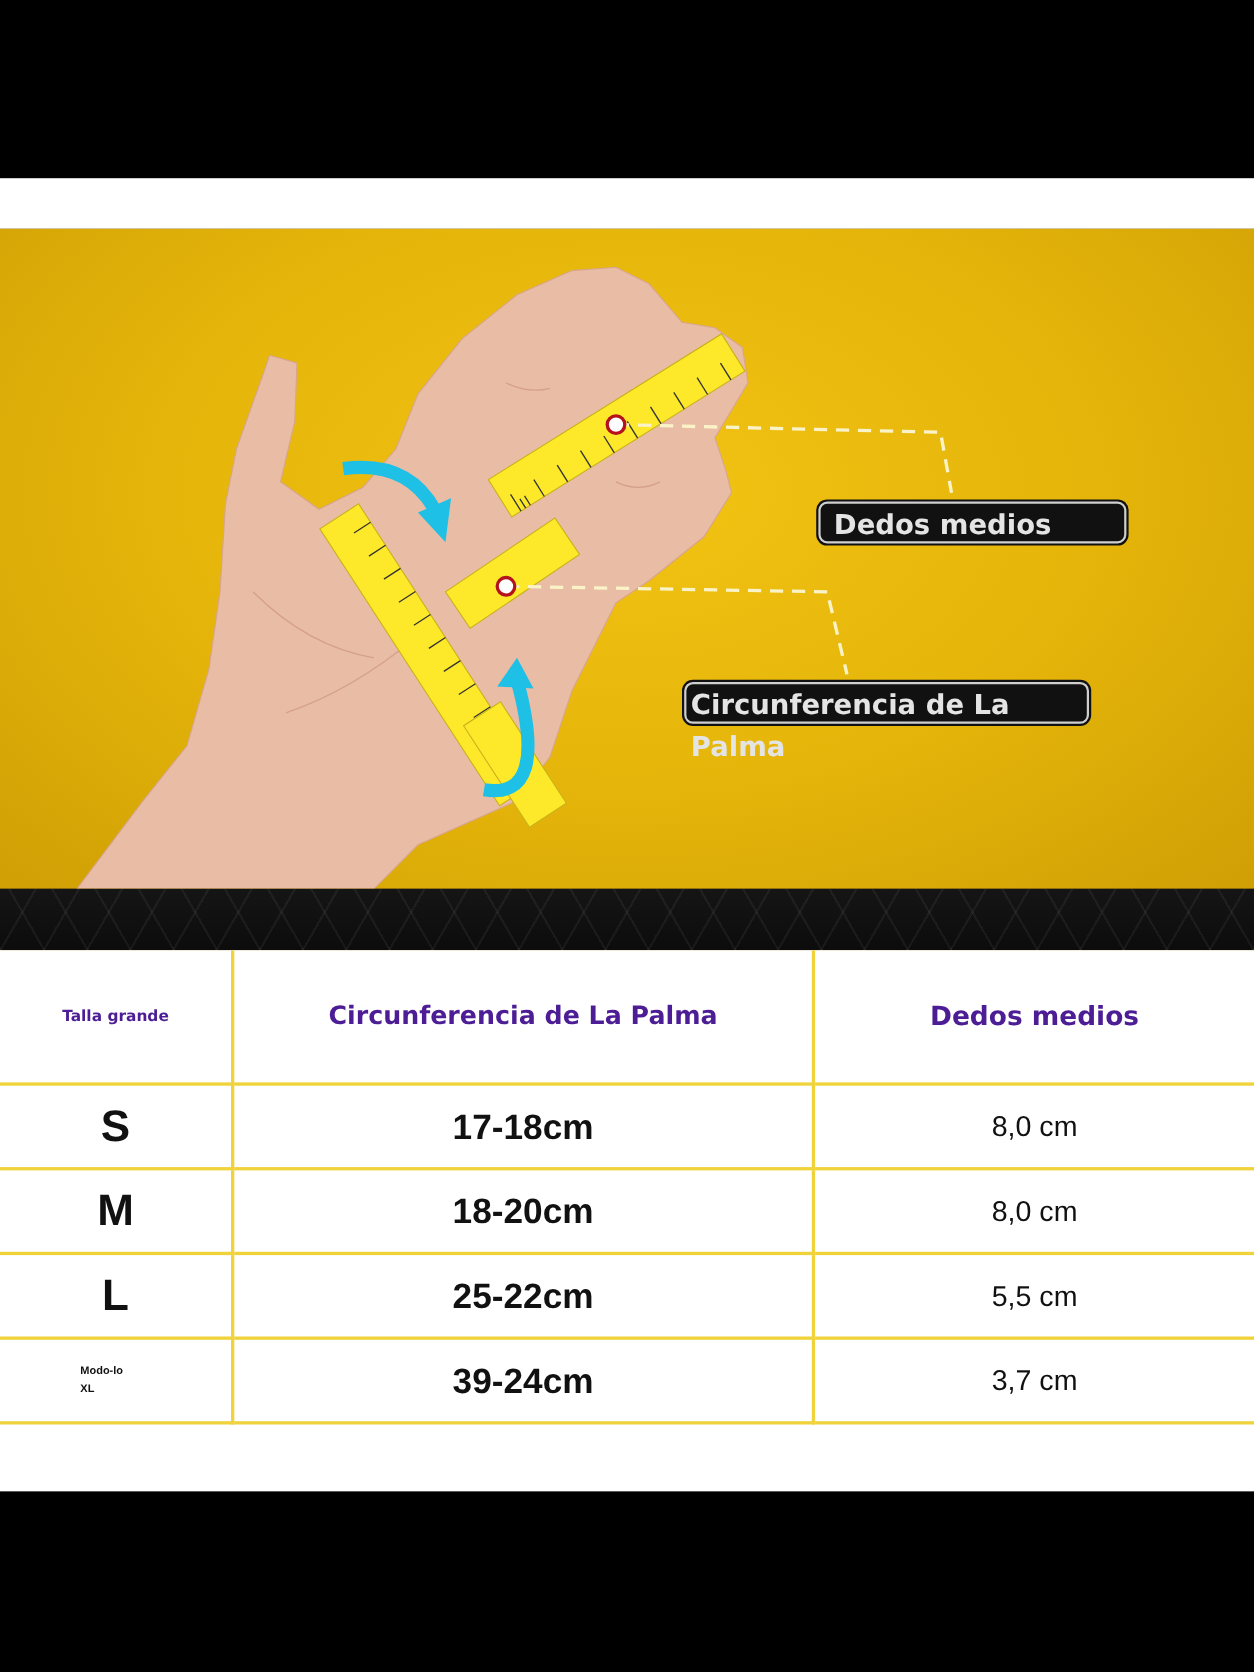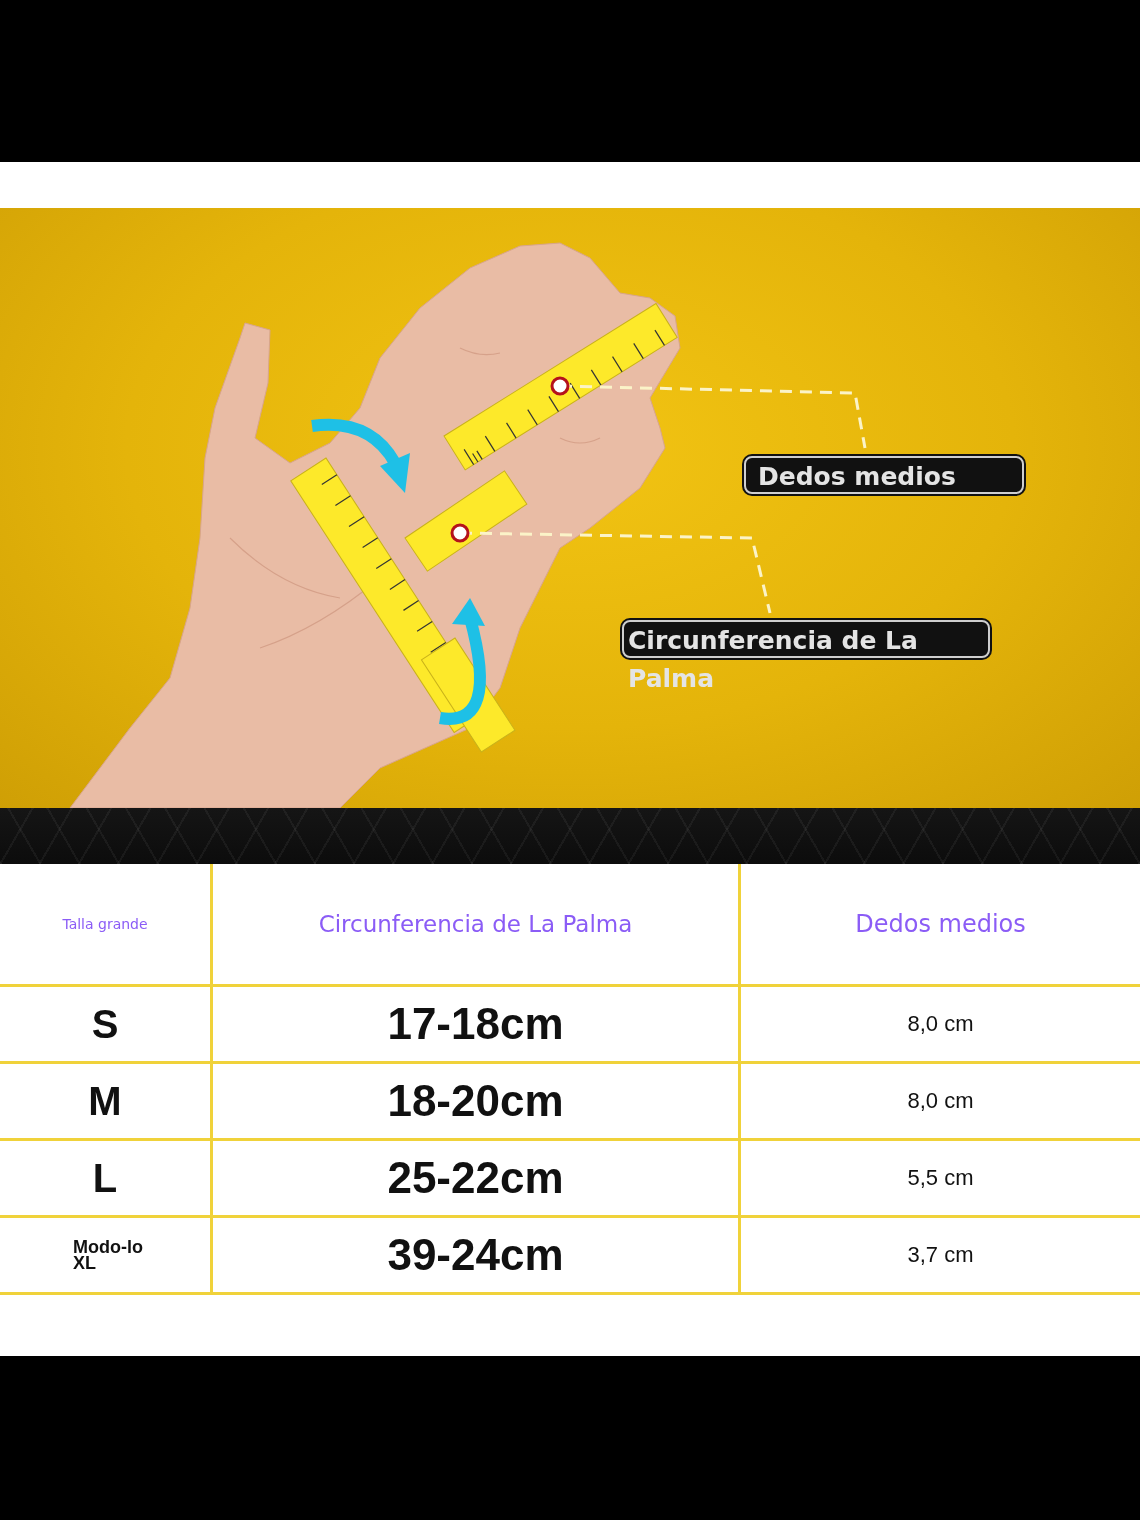--- a/index.html
+++ b/index.html
@@ -14,29 +14,29 @@
           repeating-linear-gradient(-60deg, rgba(255,255,255,0.05) 0 2px, transparent 2px 34px),
           linear-gradient(#151515,#0c0c0c);
         border-bottom:3px solid #e7c52a;}
   .table-area{position:absolute;left:0;top:864px;width:1140px;height:492px;background:#fff;}
   .bottom-black{position:absolute;left:0;top:1356px;width:1140px;height:164px;background:#000;}
 
   table.size{position:absolute;left:0;top:0;width:1140px;border-collapse:collapse;}
   table.size td,table.size th{border:3px solid #f0d23a;text-align:center;padding:0;background:#fff;}
   table.size tr td:first-child,table.size tr th:first-child{border-left:none;}
   table.size tr td:last-child,table.size tr th:last-child{border-right:none;}
-  table.size thead th{border-top:none;height:120px;font-family:"DejaVu Sans",sans-serif;color:#8b5cf6;font-weight:normal;}
+  table.size thead th{border-top:none;height:120px;font-family:"DejaVu Sans",sans-serif;color:#4c1d95;font-weight:bold;}
   .h-size{font-size:14px;width:210px;}
   .h-palm{font-size:23px;width:525px;}
   .h-finger{font-size:24px;}
   table.size tbody td{height:74px;font-family:"Liberation Sans",sans-serif;color:#111;}
   .c-size{font-size:40px;font-weight:bold;}
-  .c-size-small{font-size:18px;font-weight:bold;font-family:"DejaVu Sans",sans-serif;color:#444;text-align:left !important;padding-left:73px !important;line-height:16px;}
-  .c-palm{font-size:44px;font-weight:bold;}
-  .c-finger{font-size:22px;}
+  .c-size-small{font-size:10px;font-weight:bold;font-family:"DejaVu Sans",sans-serif;color:#444;text-align:left !important;padding-left:73px !important;line-height:16px;}
+  .c-palm{font-size:32px;font-weight:bold;}
+  .c-finger{font-size:26px;}
 
   .label-box{position:absolute;background:#111;color:#e4e4e4;border:2px solid #cfcfcf;border-radius:8px;
              font-family:"DejaVu Sans",sans-serif;font-weight:bold;box-shadow:0 0 0 2px #111;}
   .lbl-finger{left:744px;top:248px;width:280px;height:38px;font-size:25px;line-height:38px;padding-left:12px;box-sizing:border-box;}
   .lbl-palm{left:622px;top:412px;width:368px;height:38px;font-size:25px;line-height:38px;padding-left:4px;box-sizing:border-box;}
 </style>
 </head>
 <body>
 
 <div class="top-black"></div>

